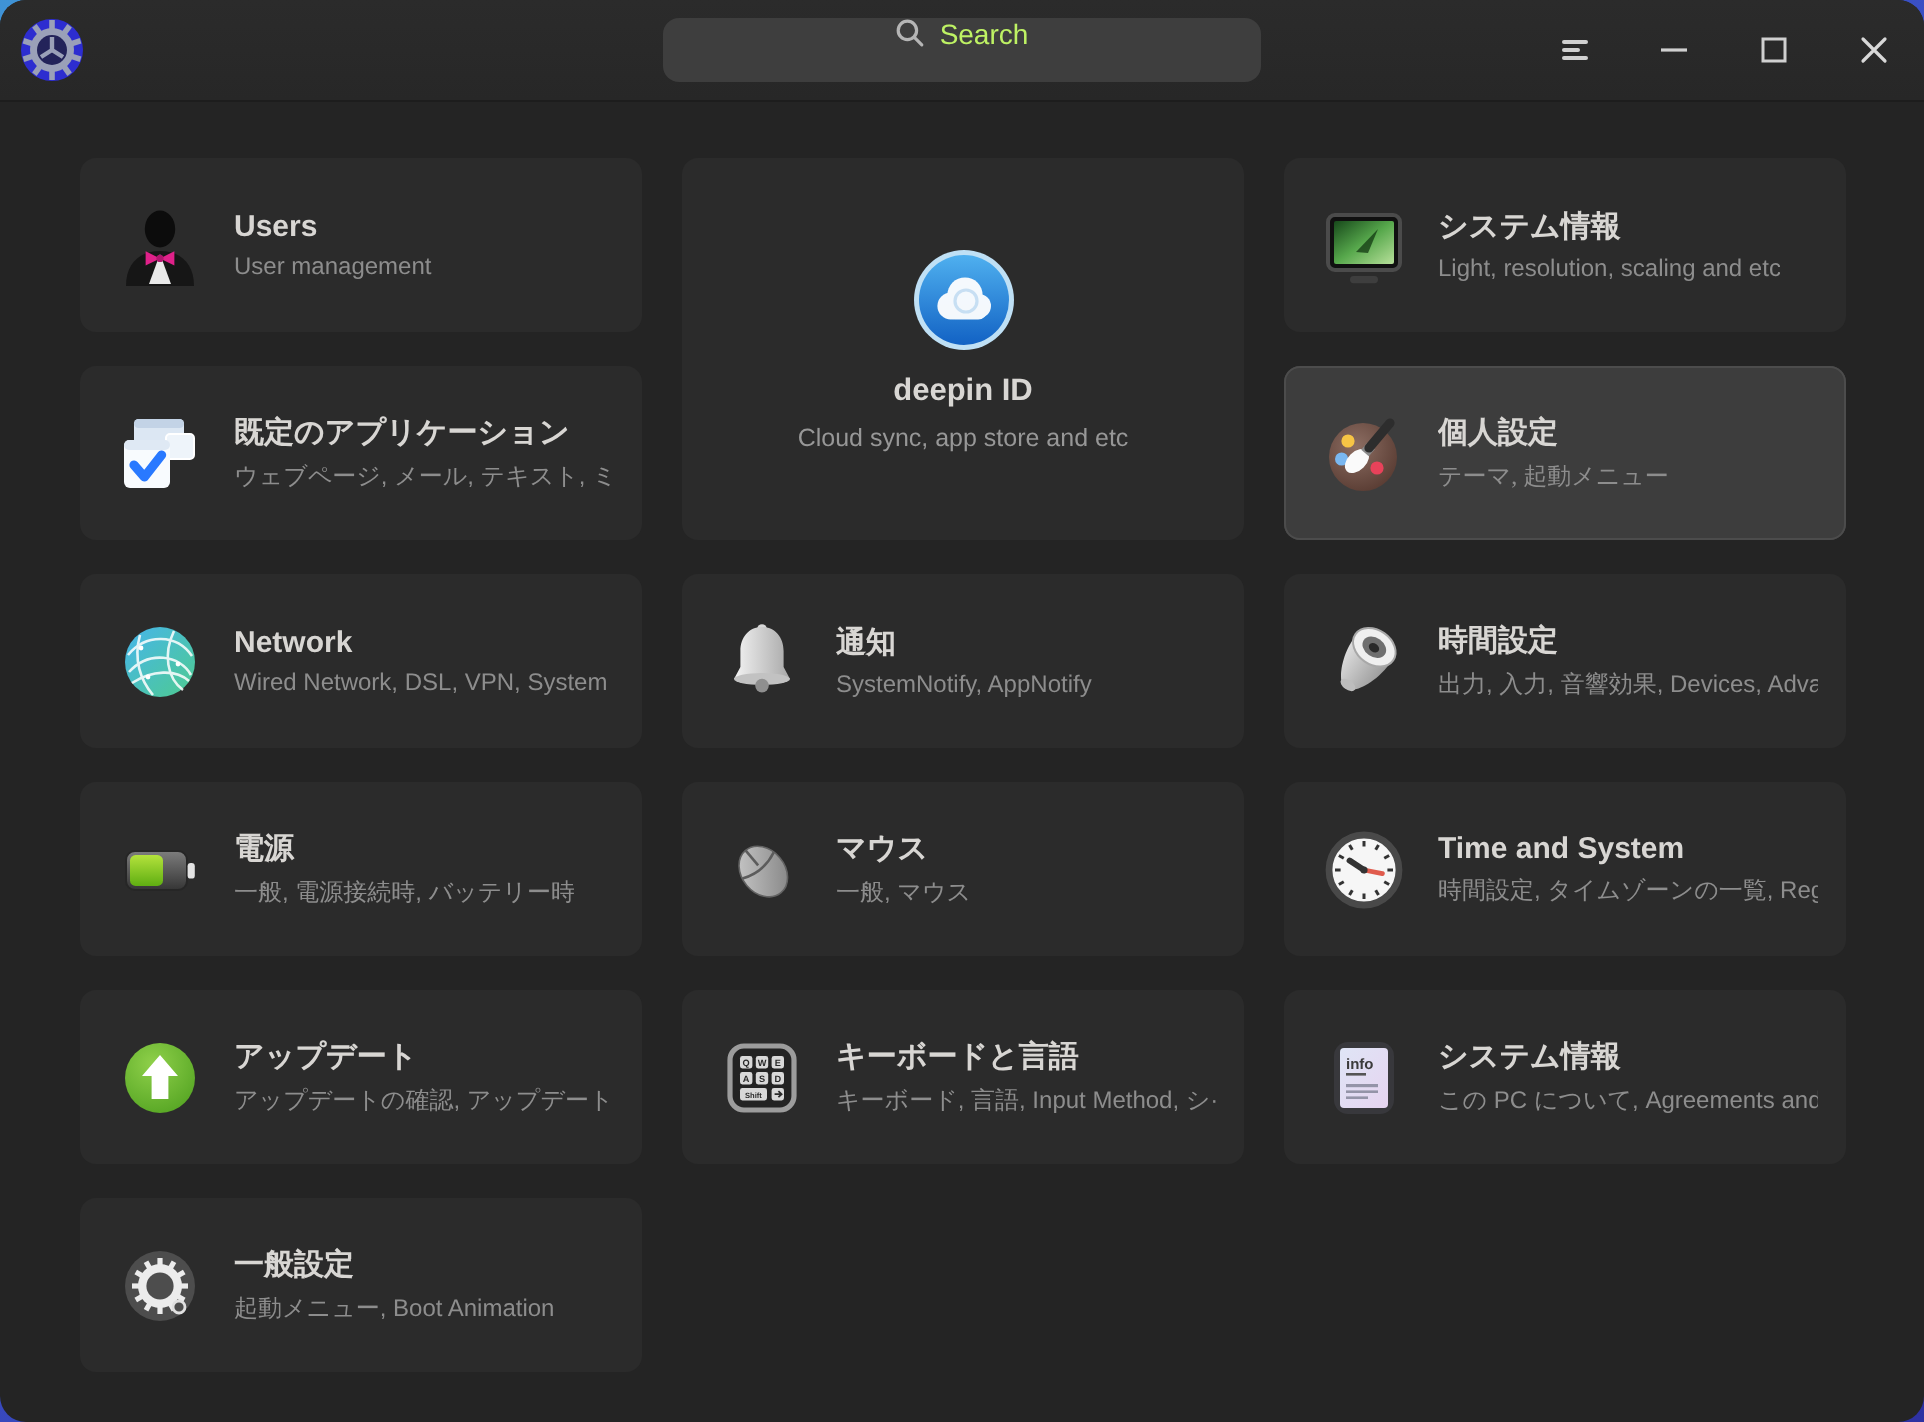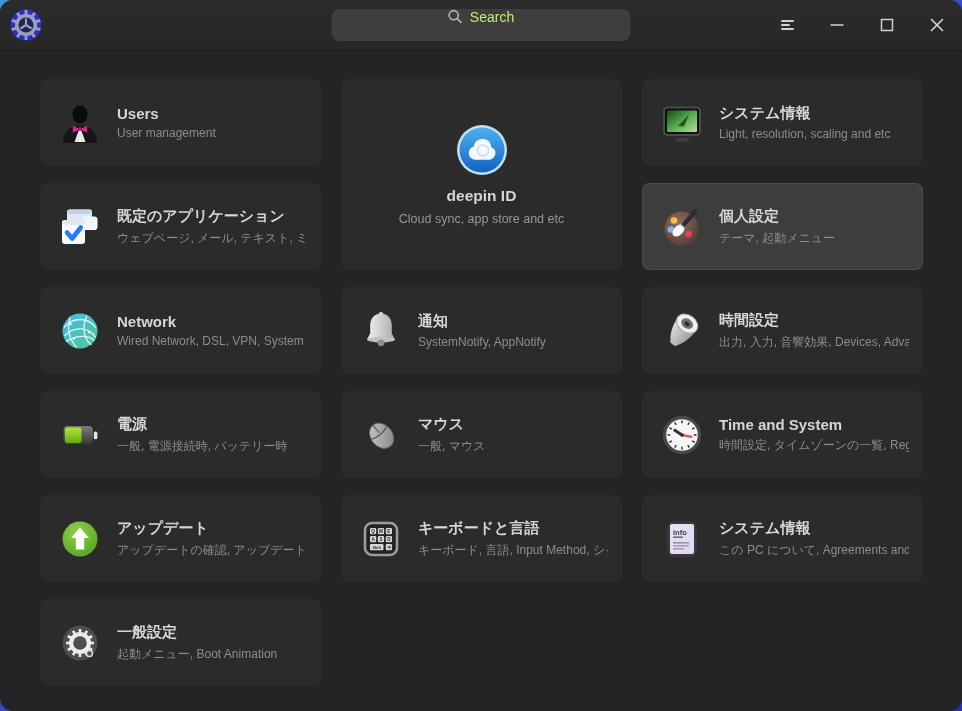--- a/index.html
+++ b/index.html
@@ -33,21 +33,21 @@
   .grid{
     position:absolute;top:79px;left:40px;
     display:grid;grid-template-columns:repeat(3,281px);
     grid-auto-rows:87px;column-gap:20px;row-gap:17px;
   }
   .card{
     background:#2b2b2b;border-radius:8px;
     display:flex;align-items:center;padding:0 14px 0 16px;box-sizing:border-box;
     cursor:pointer;overflow:hidden;
   }
-  .card.highlight{background:#3d3d3d;box-shadow:inset 0 0 0 1px #4c4c4c;}
+  .card.highlight{background:#3d3d3d;box-shadow:inset 0 0 0 1px #4c4c4c;font-family:Liberation Serif, serif;}
   .card .icon48{width:48px;height:48px;flex:0 0 48px;}
   .card .txt{margin-left:13px;min-width:0;}
   .card .title{font-size:15px;font-weight:600;color:#d8d6d3;white-space:nowrap;overflow:hidden;}
   .card .sub{font-size:12px;color:#8d8d8d;margin-top:4px;white-space:nowrap;overflow:hidden;}
   .card-hero{
     grid-row:span 2;flex-direction:column;justify-content:center;padding:0 10px;
   }
   .card-hero .title{font-size:15.5px;margin-top:11px;}
   .card-hero .sub{font-size:12.5px;color:#979797;margin-top:7px;}
   svg{display:block;}

